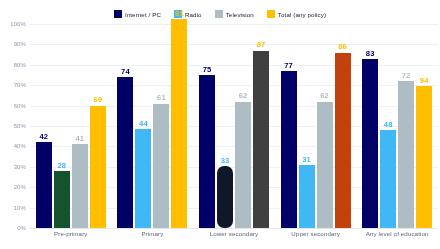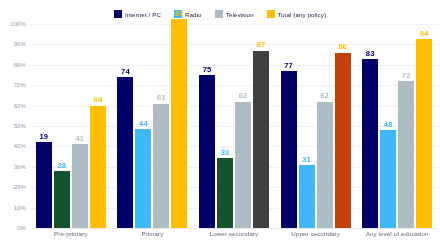--- a/index.html
+++ b/index.html
@@ -207,21 +207,21 @@
           <div class="gridline" style="top: 122.4px;"></div>
           <div class="gridline" style="top: 142.8px;"></div>
           <div class="gridline" style="top: 163.2px;"></div>
           <div class="gridline" style="top: 183.6px;"></div>
           <div class="gridline baseline" style="top: 204px;"></div>
         </div>
       <div id="groups">
           <div class="group">
             <div class="bar-slot">
               <div class="bar" title="Internet / PC — Pre-primary: 42%" style="height: 85.68px; background: rgb(0, 0, 102);">
-                <div class="bar-label" style="color: rgb(0, 0, 102);">19</div>
+                <div class="bar-label" style="color: rgb(0, 0, 102);">42</div>
               </div>
             </div>
             <div class="bar-slot">
               <div class="bar" title="Radio — Pre-primary: 28%" style="height: 57.12px; background: #14532d;">
                 <div class="bar-label" style="color: rgb(63, 184, 245);">28</div>
               </div>
             </div>
             <div class="bar-slot">
               <div class="bar" title="Television — Pre-primary: 41%" style="height: 83.64px; background: rgb(174, 188, 196);">
                 <div class="bar-label" style="color: rgb(174, 188, 196);">41</div>
@@ -255,21 +255,21 @@
               </div>
             </div>
           </div>
           <div class="group">
             <div class="bar-slot">
               <div class="bar" title="Internet / PC — Lower secondary: 75%" style="height: 153px; background: rgb(0, 0, 102);">
                 <div class="bar-label" style="color: rgb(0, 0, 102);">75</div>
               </div>
             </div>
             <div class="bar-slot">
-              <div class="bar" title="Radio — Lower secondary: 33%" style="height: 70px; background: #14532d;">
+              <div class="bar" title="Radio — Lower secondary: 33%" style="height: 62px; background: #0f172a; border-radius: 7px;">
                 <div class="bar-label" style="color: rgb(63, 184, 245);">33</div>
               </div>
             </div>
             <div class="bar-slot">
               <div class="bar" title="Television — Lower secondary: 62%" style="height: 126.48px; background: rgb(174, 188, 196);">
                 <div class="bar-label" style="color: rgb(174, 188, 196);">62</div>
               </div>
             </div>
             <div class="bar-slot">
               <div class="bar" title="Total (any policy) — Lower secondary: 87%" style="height: 177.48px; background: #404040;">
@@ -309,21 +309,21 @@
               <div class="bar" title="Radio — Any level of education: 48%" style="height: 97.92px; background: rgb(63, 184, 245);">
                 <div class="bar-label" style="color: rgb(63, 184, 245);">48</div>
               </div>
             </div>
             <div class="bar-slot">
               <div class="bar" title="Television — Any level of education: 72%" style="height: 146.88px; background: rgb(174, 188, 196);">
                 <div class="bar-label" style="color: rgb(174, 188, 196);">72</div>
               </div>
             </div>
             <div class="bar-slot">
-              <div class="bar" title="Total (any policy) — Any level of education: 94%" style="height: 189px; background: rgb(255, 190, 0);">
+              <div class="bar" title="Total (any policy) — Any level of education: 94%" style="height: 142px; background: rgb(255, 190, 0);">
                 <div class="bar-label" style="color: rgb(255, 190, 0);">94</div>
               </div>
             </div>
           </div>
         </div>
     </div>
   </div>
 
   <div id="x-axis">
       <div class="x-label">Pre-primary</div>

